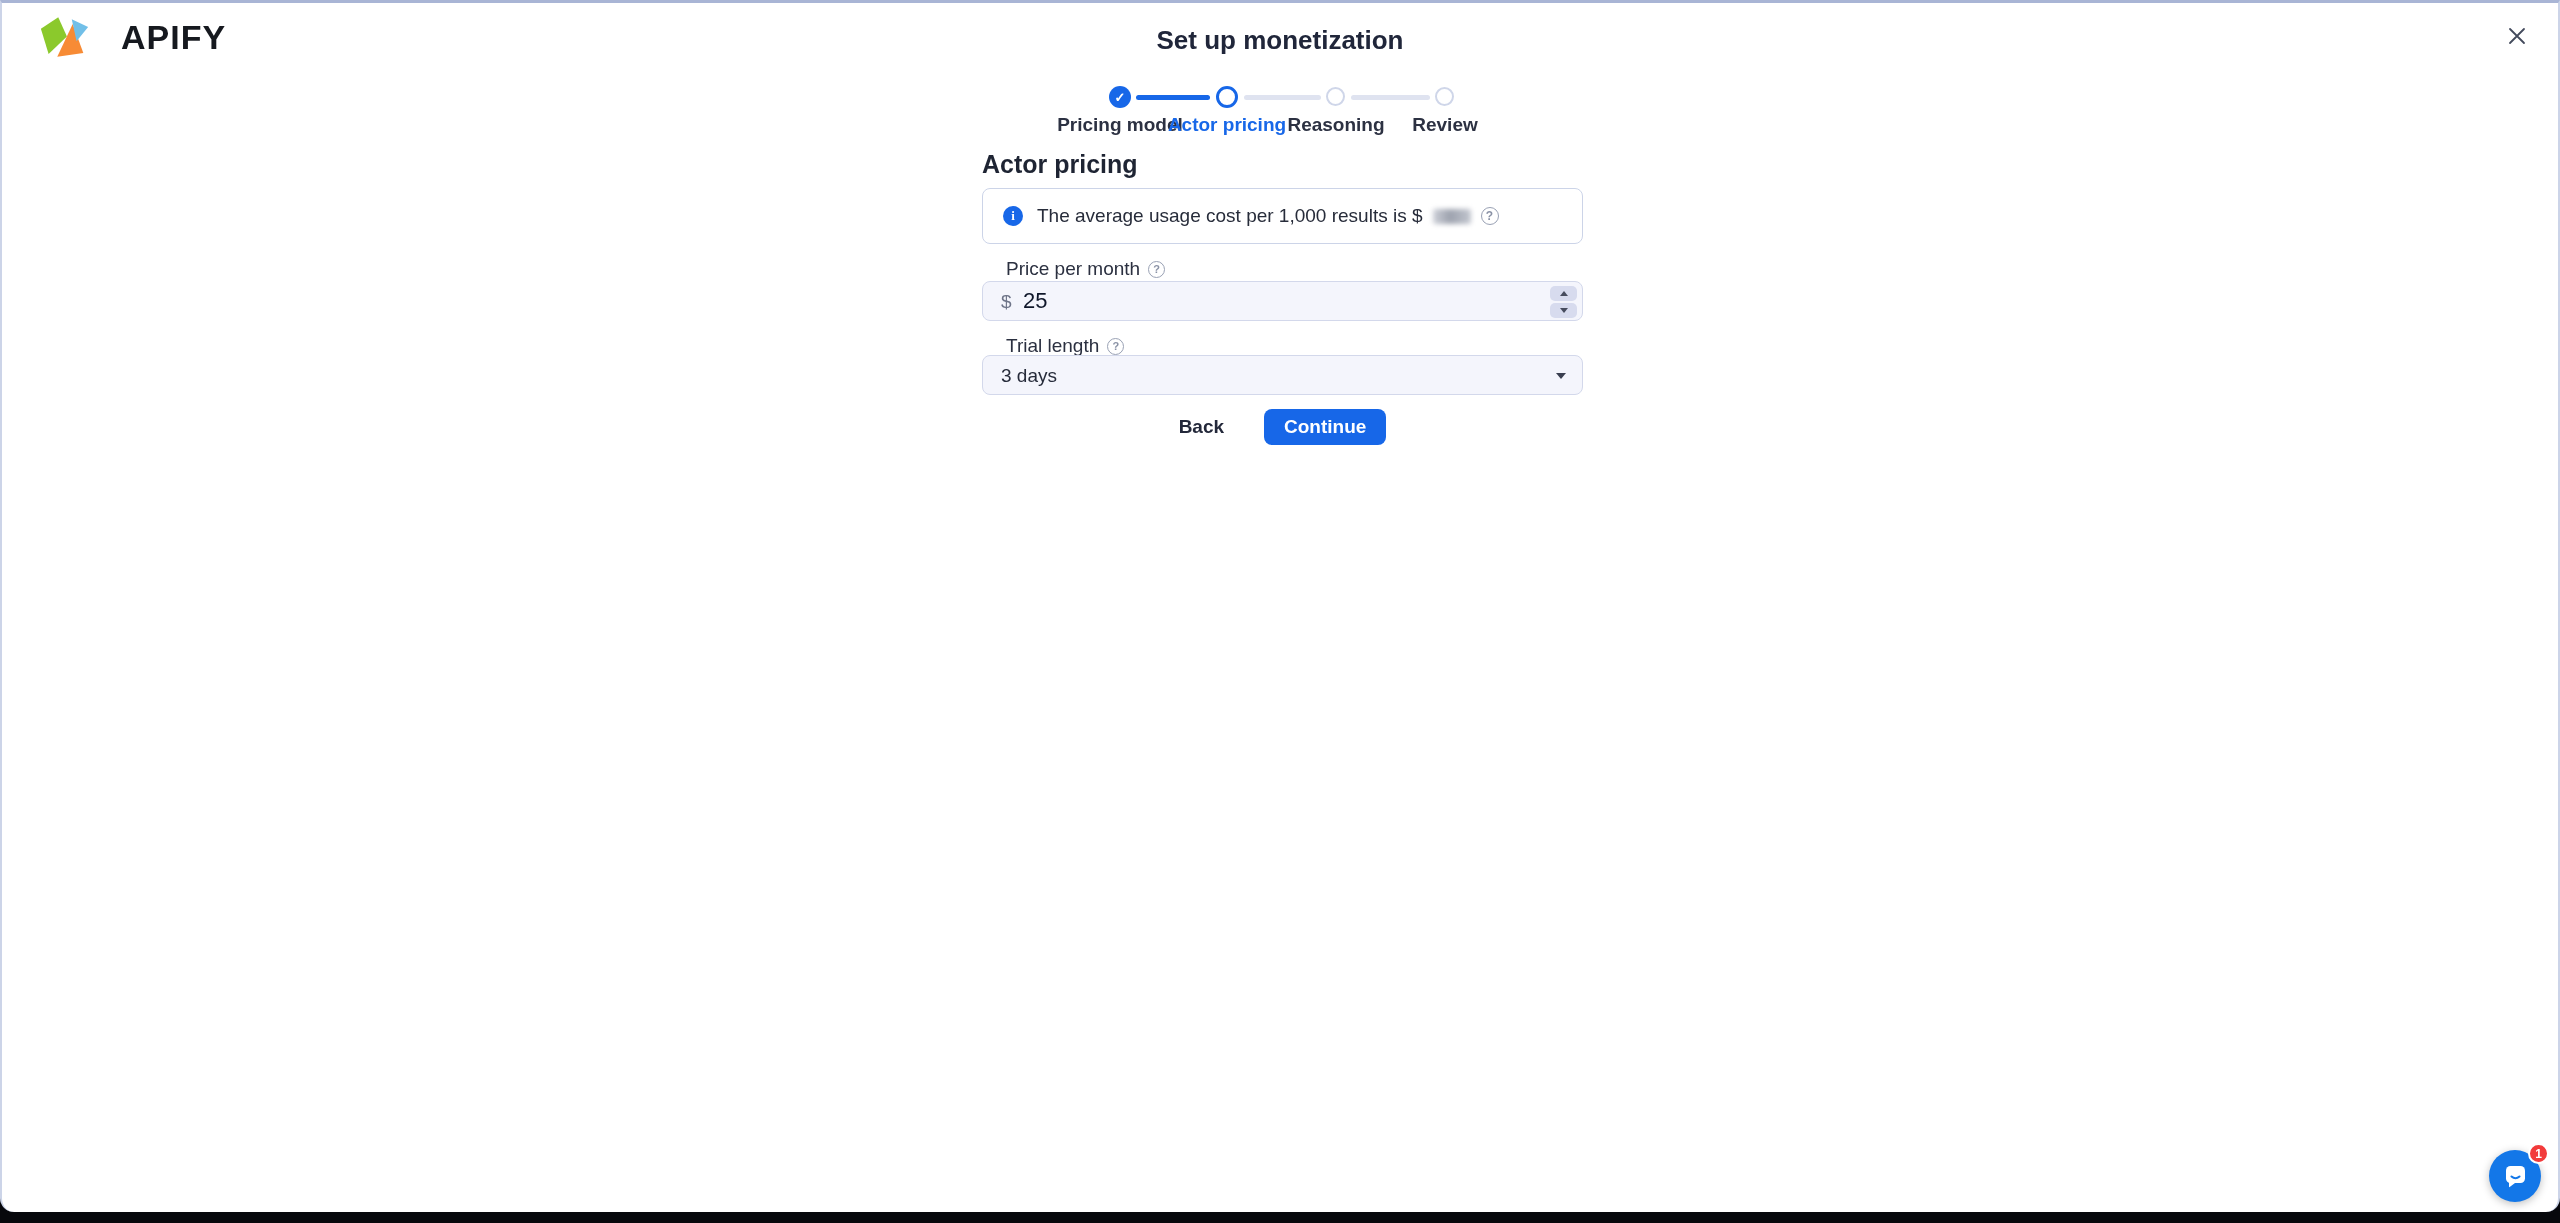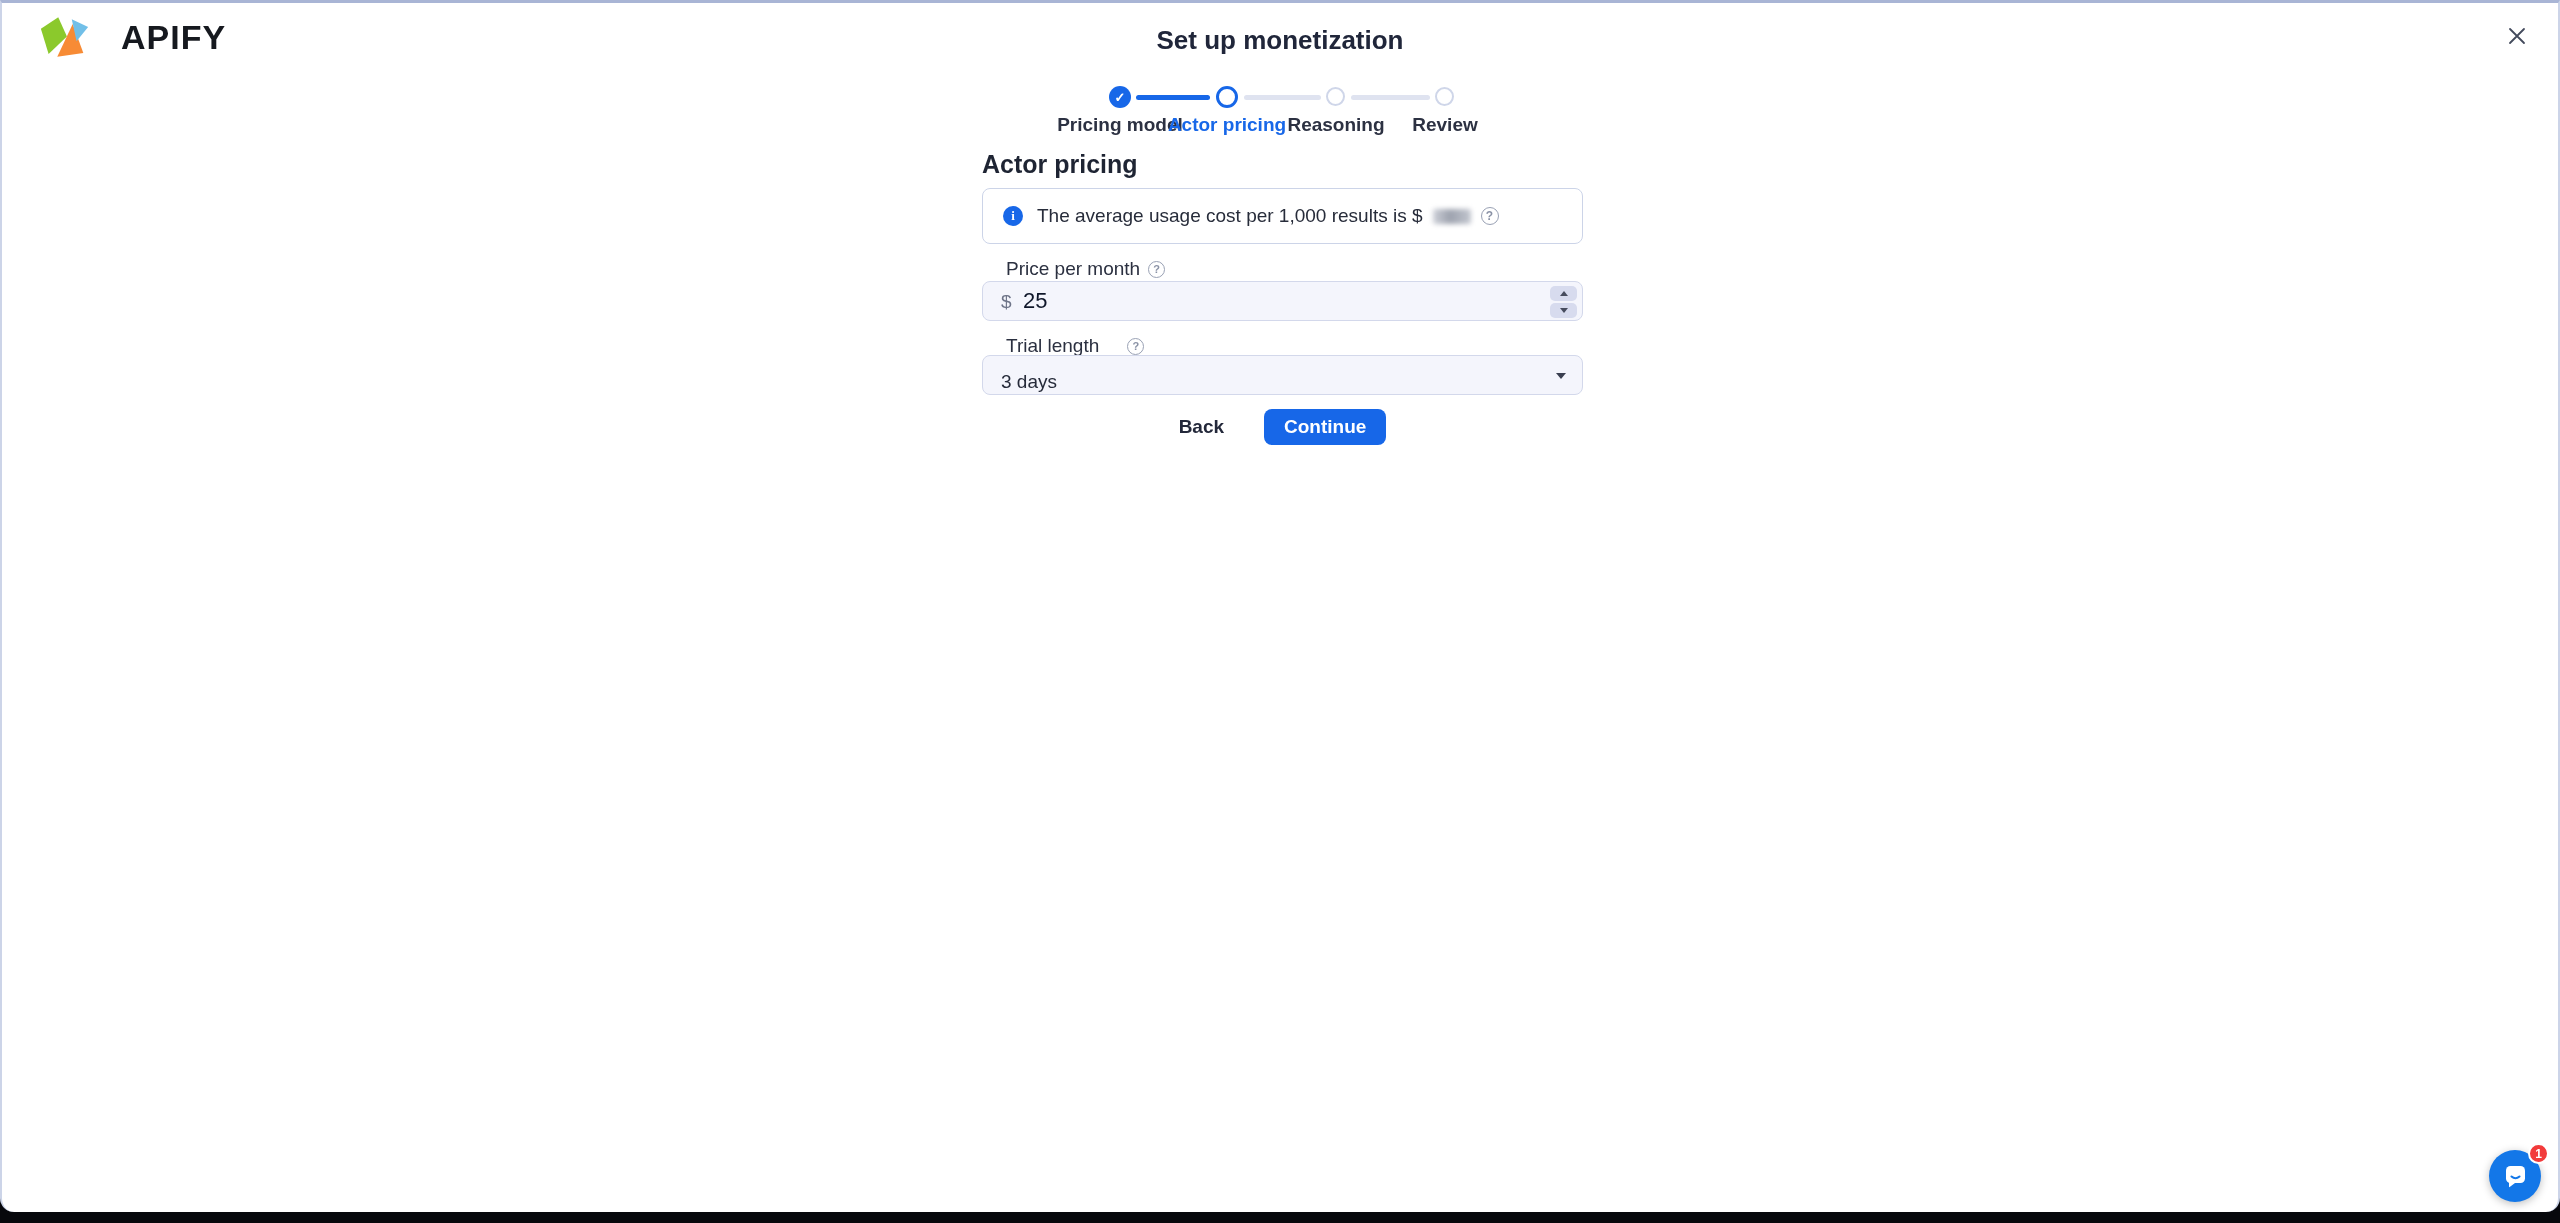--- a/index.html
+++ b/index.html
@@ -71,21 +71,21 @@
     filter:blur(2.5px); vertical-align:middle;
   }
   .help-icon {
     width:18px; height:18px; border-radius:50%; border:1.5px solid #99a1b4; color:#8a92a6;
     font-size:12px; font-weight:700; line-height:1;
     display:inline-flex; align-items:center; justify-content:center; flex:0 0 auto;
   }
   .help-icon.sm { width:17px; height:17px; font-size:11px; margin-left:8px; }
   .field-label { position:absolute; left:0; display:flex; align-items:center; font-size:19px; color:#2b3040; font-weight:500;margin-left:24px; }
   .label-price { top:255px; }
-  .label-trial { top:332px;gap:20px; }
+  .label-trial { top:332px; }
   .input-wrap {
     position:absolute; left:0; top:278px; width:601px; height:40px;
     background:#f4f5fc; border:1px solid #d3d8eb; border-radius:8px;
   }
   .currency { position:absolute; left:18px; top:9px; font-size:19px; color:#6e7488; }
   .price-input {
     position:absolute; left:40px; top:1px; width:490px; height:36px;
     background:transparent; border:none; outline:none;
     font-family:"Liberation Sans",sans-serif; font-size:22px; color:#0f172a;
   }
@@ -93,21 +93,21 @@
   .spin-btn {
     width:27px; height:15px; border:none; border-radius:5px; background:#d7dbee;
     display:flex; align-items:center; justify-content:center; cursor:pointer; padding:0;
   }
   .tri-up { width:0; height:0; border-left:4.5px solid transparent; border-right:4.5px solid transparent; border-bottom:5px solid #474c5e; }
   .tri-dn { width:0; height:0; border-left:4.5px solid transparent; border-right:4.5px solid transparent; border-top:5px solid #474c5e; }
   .select-wrap {
     position:absolute; left:0; top:352px; width:601px; height:40px;
     background:#f4f5fc; border:1px solid #d3d8eb; border-radius:8px; cursor:pointer;
   }
-  .select-value { position:absolute; left:18px; top:15px; font-size:19px; color:#262b3a; }
+  .select-value { position:absolute; left:18px; top:9px; font-size:19px; color:#262b3a; }
   .select-caret {
     position:absolute; right:16px; top:17px; width:0; height:0;
     border-left:5.5px solid transparent; border-right:5.5px solid transparent; border-top:6.5px solid #3a3f50;
   }
   .actions {
     position:absolute; left:0; top:406px; width:601px; height:36px;
     display:flex; align-items:center; justify-content:center; gap:40px;
   }
   .back-btn { background:none; border:none; font-size:19px; font-weight:600; color:#23283a; cursor:pointer; font-family:inherit; }
   .continue-btn {

